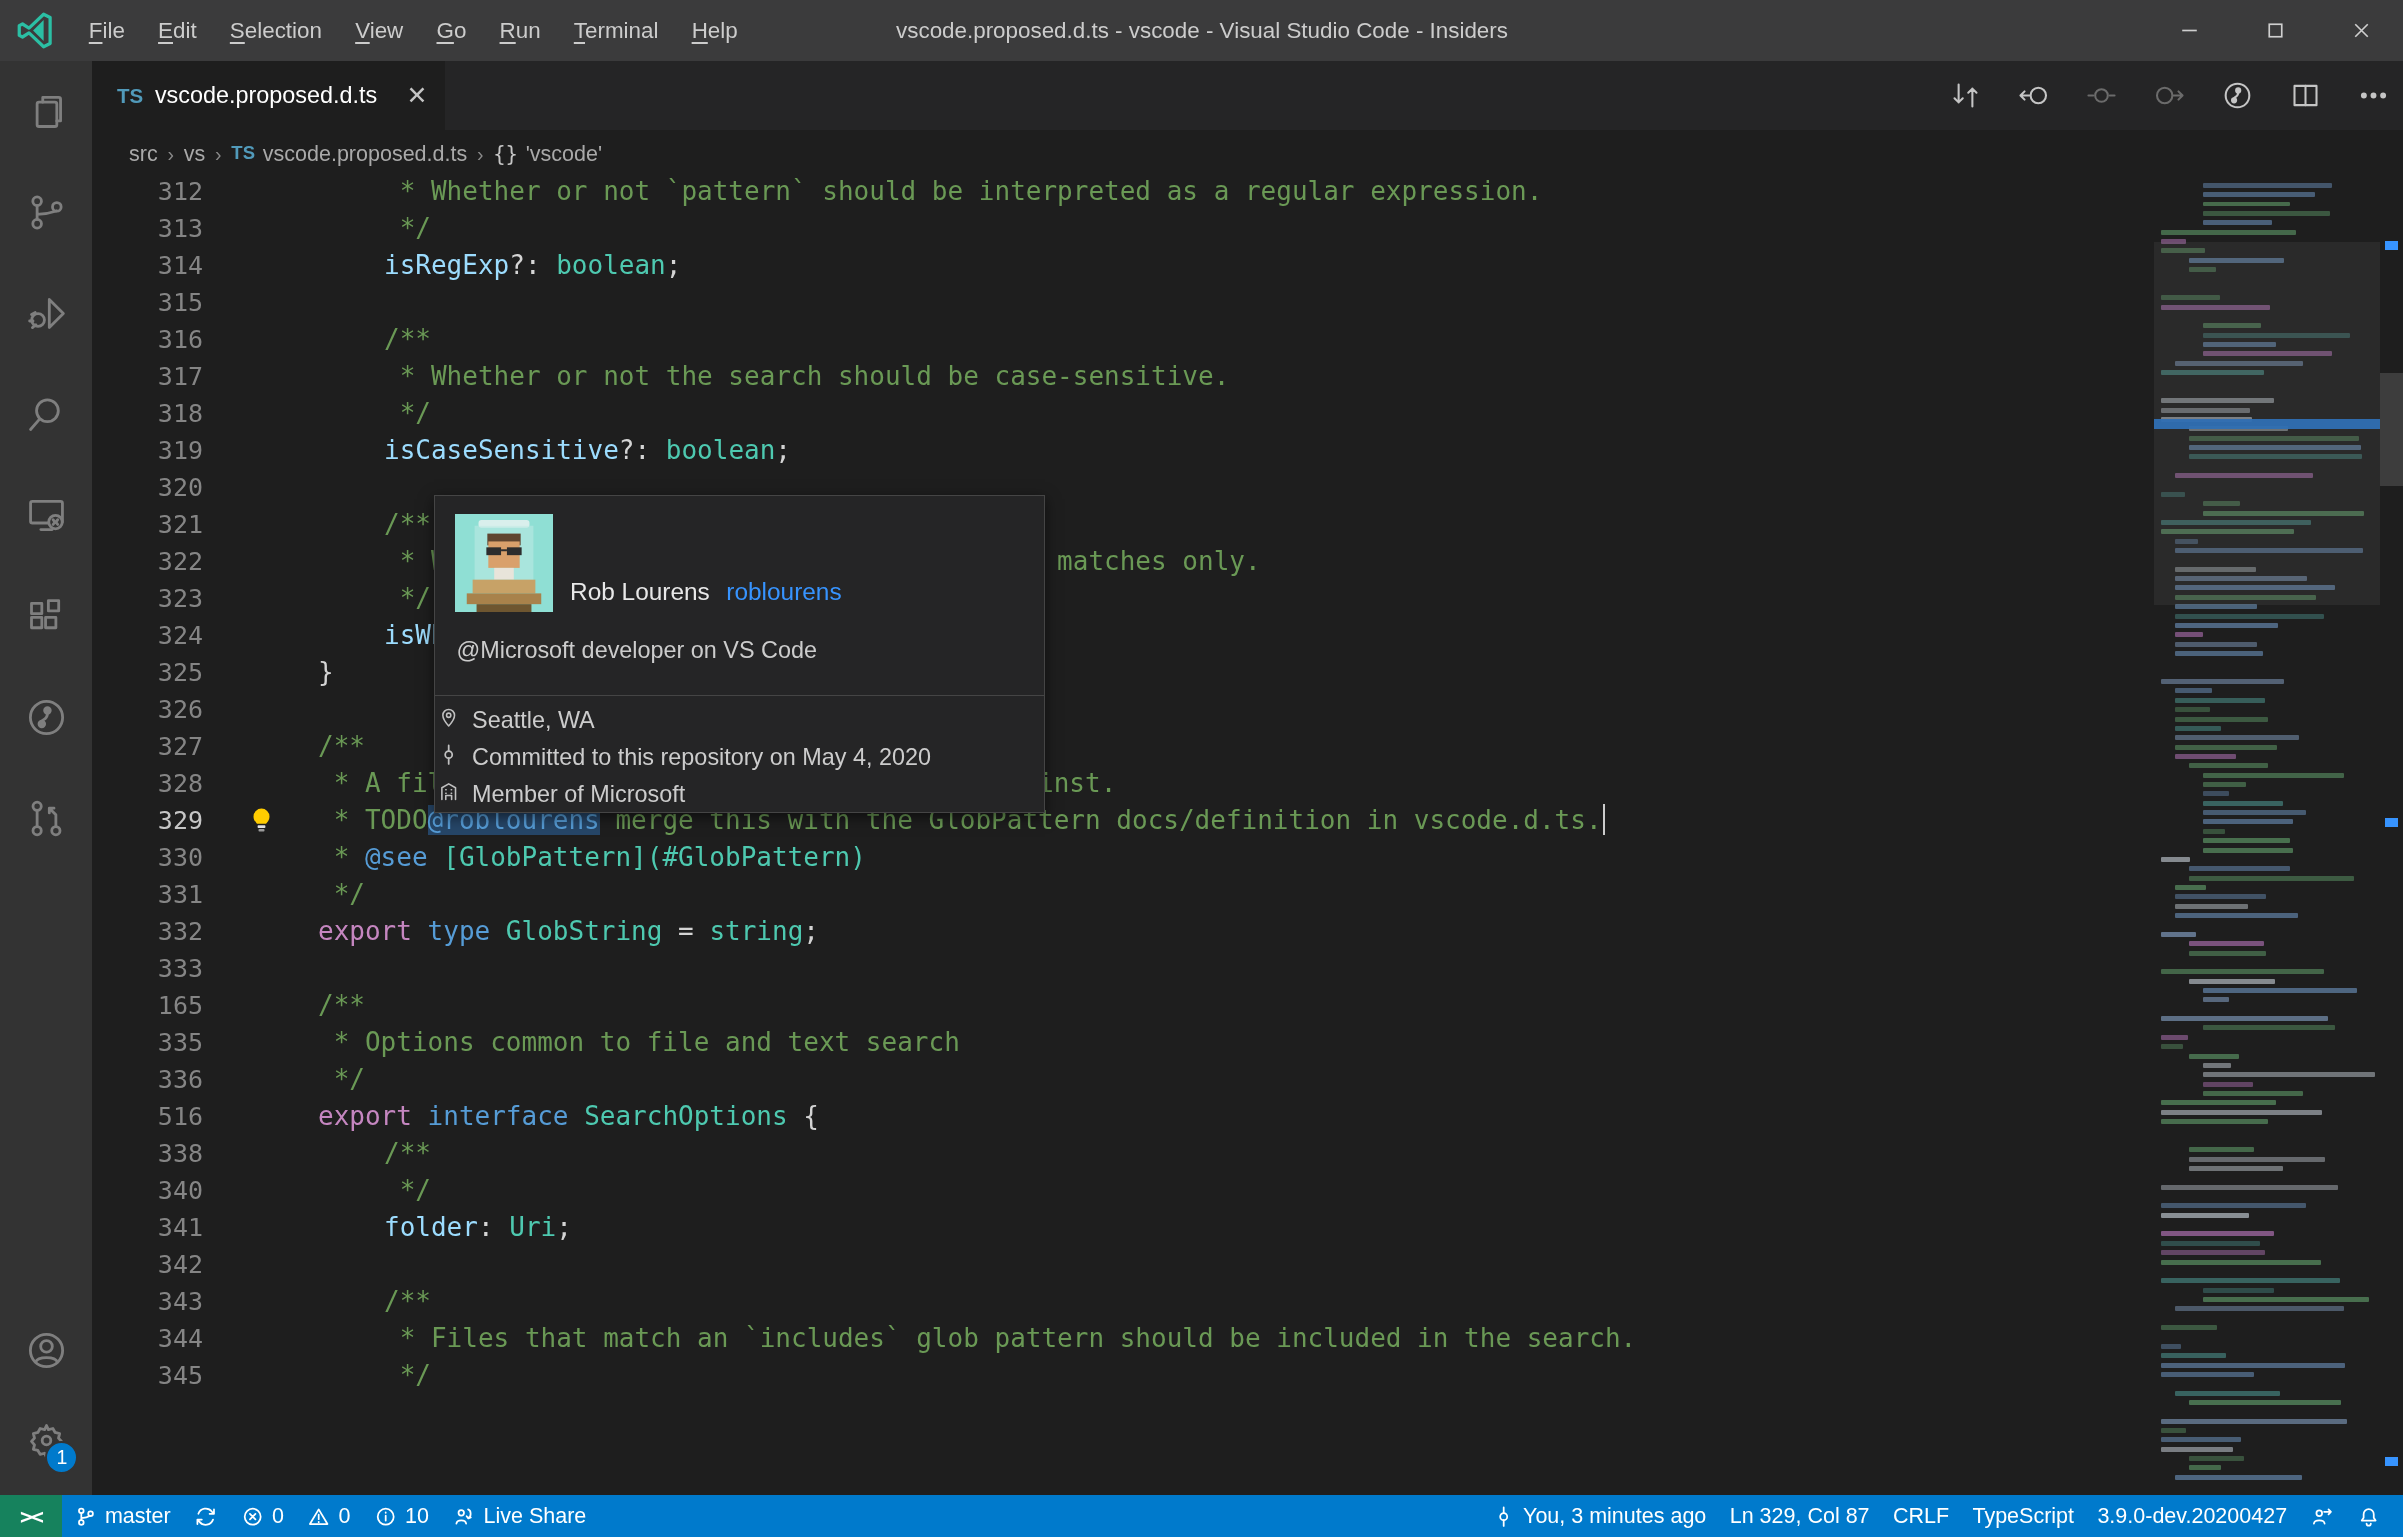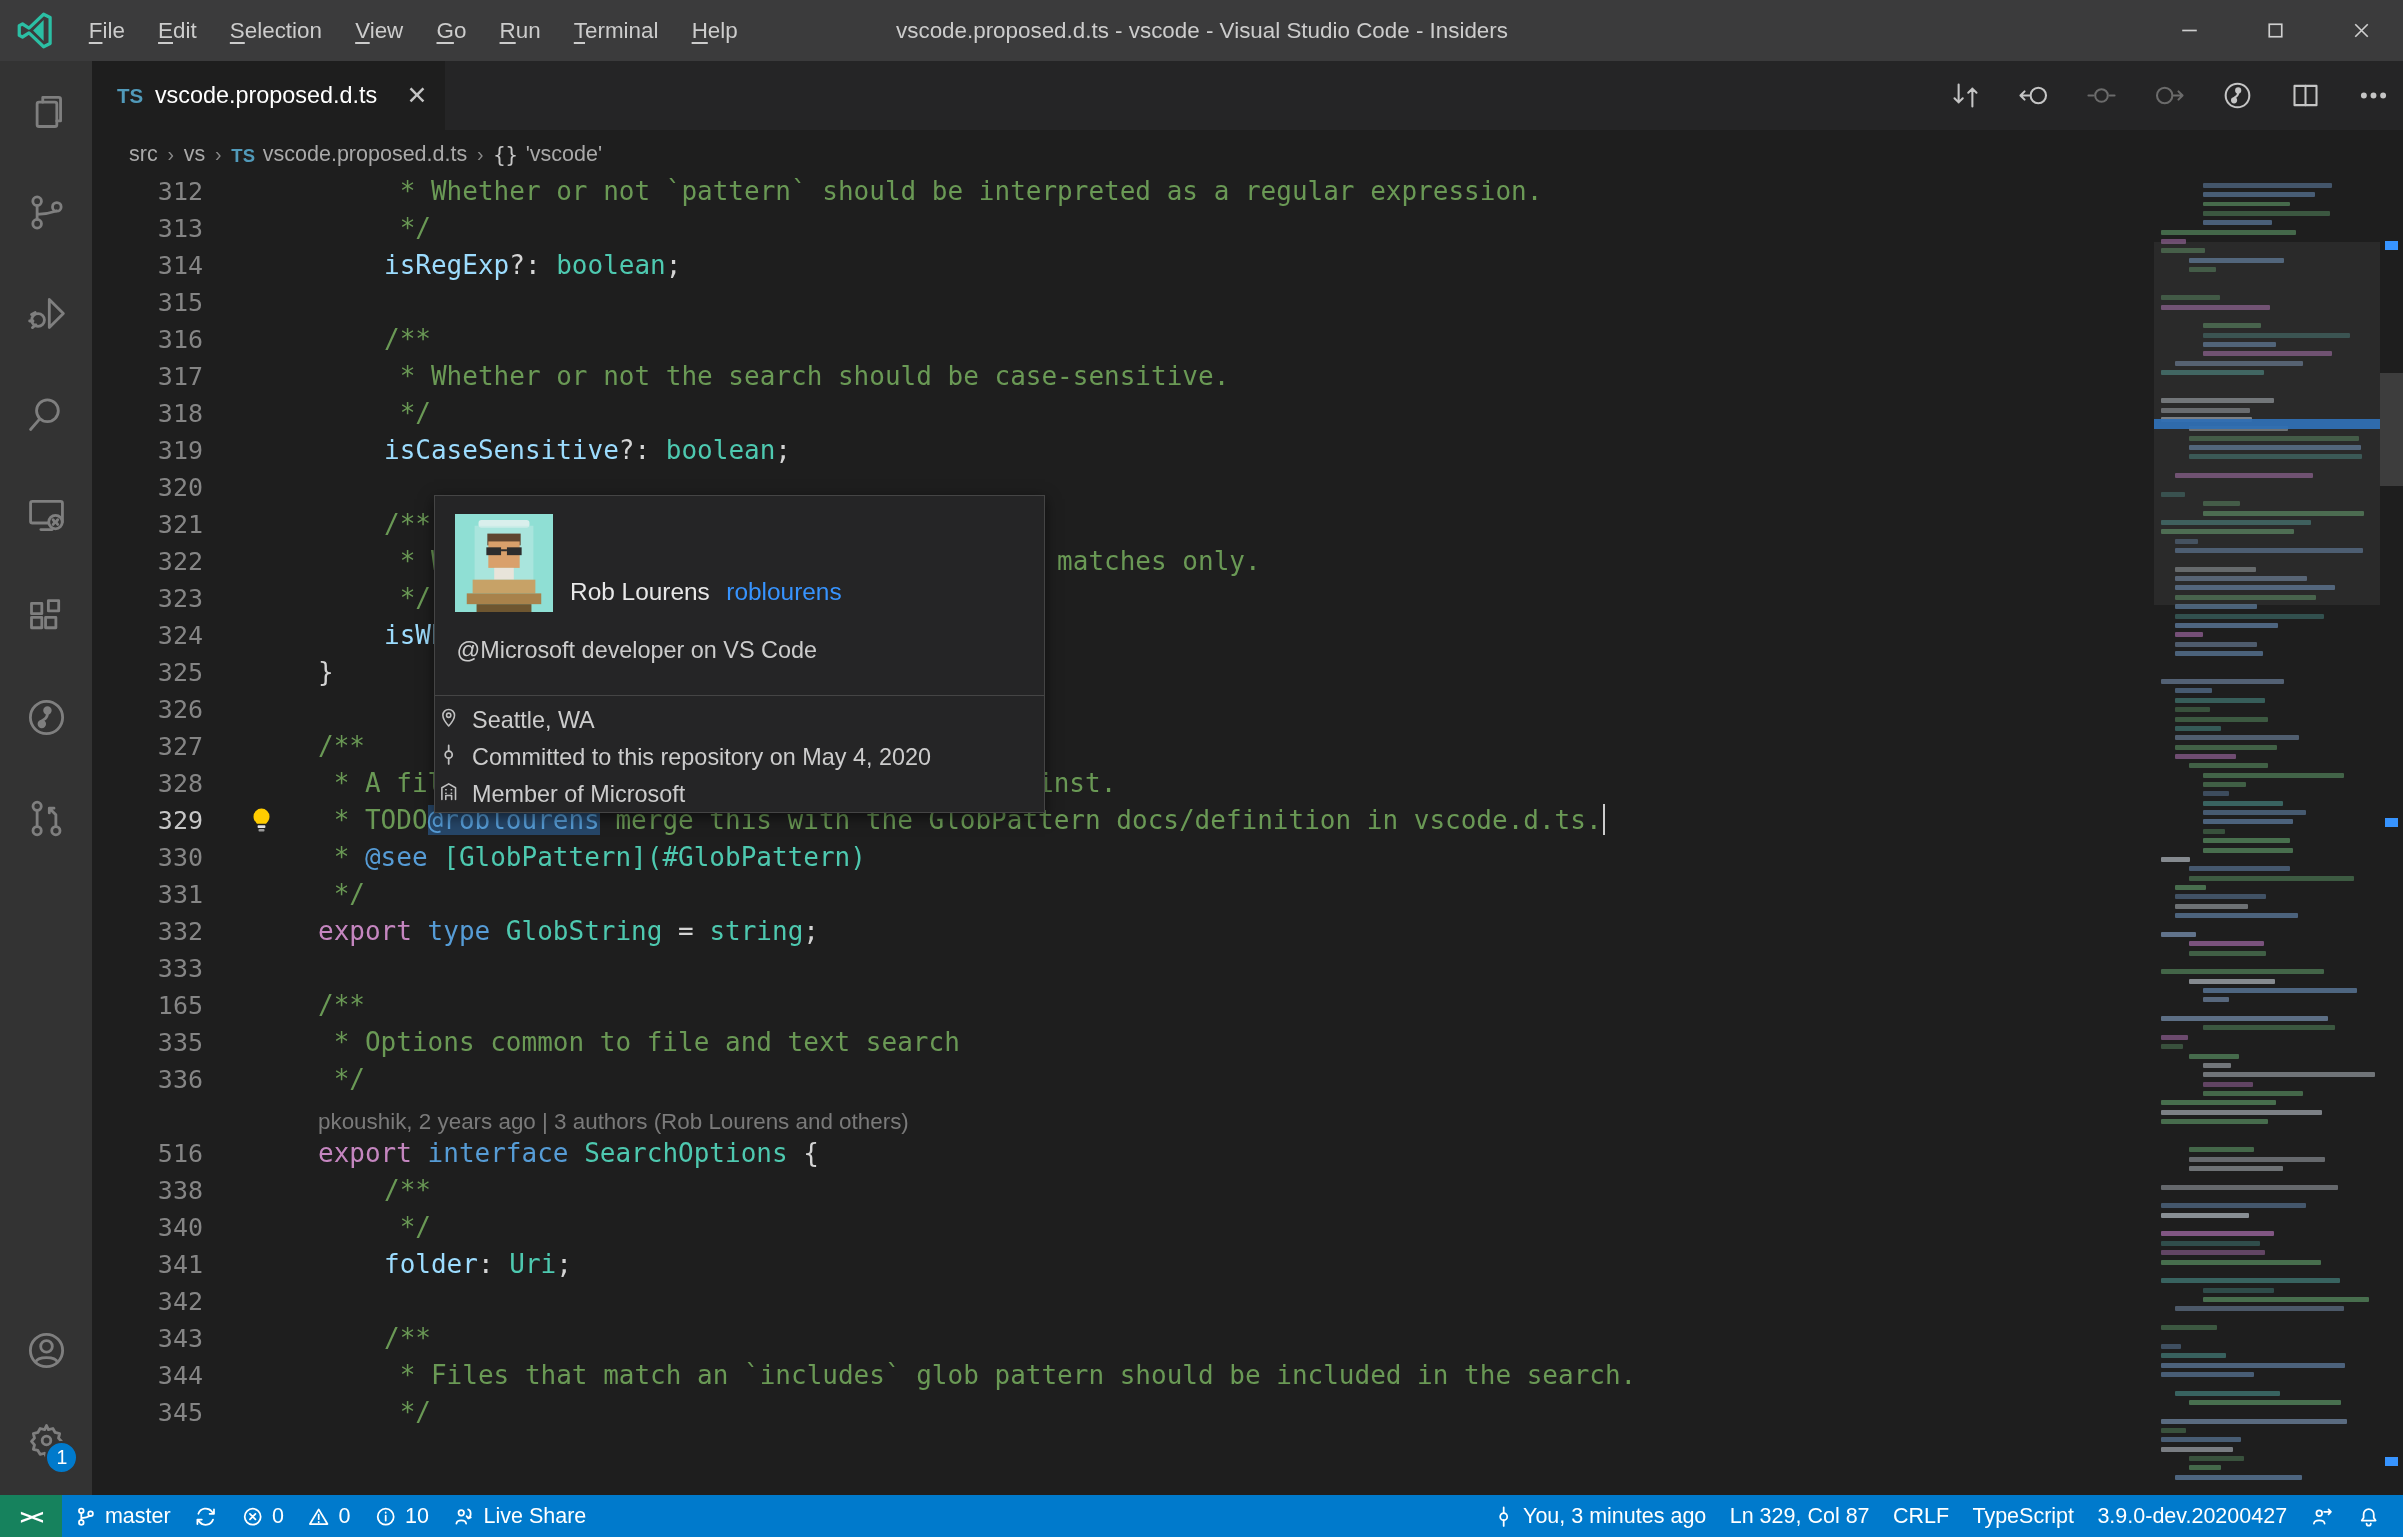--- a/index.html
+++ b/index.html
@@ -33,21 +33,21 @@
   .ts-badge{color:#519aba;font-weight:bold;font-size:20.5px;margin-right:11.7px;}
   #tab-close{margin-left:auto;color:#c5c5c5;font-size:25px;padding-left:13.7px;cursor:pointer;}
   #editor-actions{position:absolute;right:13.7px;top:0;height:69px;display:flex;align-items:center;gap:35px;}
   .ed-action{width:33px;height:33px;color:#c5c5c5;}
   .ed-action.dim{color:#6b6b6b;}
   .ed-action svg{width:33px;height:33px;}
 
   
   #breadcrumbs{position:absolute;left:92px;top:131px;width:2312px;height:46px;background:#1e1e1e;
     display:flex;align-items:center;color:#a9a9a9;font-size:21.5px;padding-left:37px;}
-  .bc-item{display:flex;align-items:flex-end;}
+  .bc-item{display:flex;align-items:flex-start;}
   .bc-sep{margin:0 9.8px;color:#8a8a8a;font-size:19.5px;}
   .bc-ts{color:#519aba;font-weight:bold;font-size:18.5px;margin-right:7.8px;}
   .bc-ns{color:#c5c5c5;margin-right:7.8px;font-family:"DejaVu Sans Mono",monospace;font-size:20.5px;}
 
   
   #editor{position:absolute;left:92px;top:177px;width:2312px;height:1319px;background:#1e1e1e;overflow:hidden;}
   #code-rows{position:absolute;left:4px;top:-3.9px;width:2048px;}
   .code-row{height:37px;display:flex;align-items:center;white-space:pre;
     font-family:"DejaVu Sans Mono",monospace;font-size:26px;line-height:37px;}
   .ln{width:107px;text-align:right;color:#858585;font-size:25px;flex:none;}
@@ -312,21 +312,20 @@
             <rect x="9" y="15.6" width="6" height="2.2" rx=".6" fill="#e0e0e0"></rect>
             <rect x="9.7" y="18.6" width="4.6" height="2" rx=".6" fill="#9a9a9a"></rect>
           </svg></span><span class="ltext" style="padding-left: 0px;"><span class="tok-c"> * TODO</span><span class="tok-hl">@roblourens</span><span class="tok-c"> merge this with the GlobPattern docs/definition in vscode.d.ts.</span><span class="caret"></span></span></div>
       <div class="code-row"><span class="ln">330</span><span class="bulbslot"></span><span class="ltext" style="padding-left: 0px;"><span class="tok-c"> * </span><span class="tok-k">@see</span><span class="tok-c"> </span><span class="tok-t">[GlobPattern](#GlobPattern)</span></span></div>
       <div class="code-row"><span class="ln">331</span><span class="bulbslot"></span><span class="ltext" style="padding-left: 0px;"><span class="tok-c"> */</span></span></div>
       <div class="code-row"><span class="ln">332</span><span class="bulbslot"></span><span class="ltext" style="padding-left: 0px; text-align: right;"><span class="tok-m">export</span><span class="tok-p"> </span><span class="tok-k">type</span><span class="tok-p"> </span><span class="tok-t">GlobString</span><span class="tok-p"> = </span><span class="tok-t">string</span><span class="tok-p">;</span></span></div>
       <div class="code-row"><span class="ln">333</span><span class="bulbslot"></span><span class="ltext" style="padding-left: 0px;"></span></div>
       <div class="code-row"><span class="ln">165</span><span class="bulbslot"></span><span class="ltext" style="padding-left: 0px;"><span class="tok-c">/**</span></span></div>
       <div class="code-row"><span class="ln">335</span><span class="bulbslot"></span><span class="ltext" style="padding-left: 0px;"><span class="tok-c"> * Options common to file and text search</span></span></div>
       <div class="code-row"><span class="ln">336</span><span class="bulbslot"></span><span class="ltext" style="padding-left: 0px;"><span class="tok-c"> */</span></span></div>
-      <div class="blame-row">pkoushik, 2 years ago | 3 authors (Rob Lourens and others)</div>
       <div class="code-row"><span class="ln">516</span><span class="bulbslot"></span><span class="ltext" style="padding-left: 0px;"><span class="tok-m">export</span><span class="tok-p"> </span><span class="tok-k">interface</span><span class="tok-p"> </span><span class="tok-t">SearchOptions</span><span class="tok-p"> {</span></span></div>
       <div class="code-row"><span class="ln">338</span><span class="bulbslot"></span><span class="ltext" style="padding-left: 66px;"><span class="tok-c">/**</span></span></div>
       <div class="code-row"><span class="ln">340</span><span class="bulbslot"></span><span class="ltext" style="padding-left: 66px;"><span class="tok-c"> */</span></span></div>
       <div class="code-row"><span class="ln">341</span><span class="bulbslot"></span><span class="ltext" style="padding-left: 66px;"><span class="tok-v">folder</span><span class="tok-p">: </span><span class="tok-t">Uri</span><span class="tok-p">;</span></span></div>
       <div class="code-row"><span class="ln">342</span><span class="bulbslot"></span><span class="ltext" style="padding-left: 0px;"></span></div>
       <div class="code-row"><span class="ln">343</span><span class="bulbslot"></span><span class="ltext" style="padding-left: 66px;"><span class="tok-c">/**</span></span></div>
       <div class="code-row"><span class="ln">344</span><span class="bulbslot"></span><span class="ltext" style="padding-left: 66px;"><span class="tok-c"> * Files that match an `includes` glob pattern should be included in the search.</span></span></div>
       <div class="code-row"><span class="ln">345</span><span class="bulbslot"></span><span class="ltext" style="padding-left: 66px;"><span class="tok-c"> */</span></span></div>
     </div>
   <div id="minimap">

